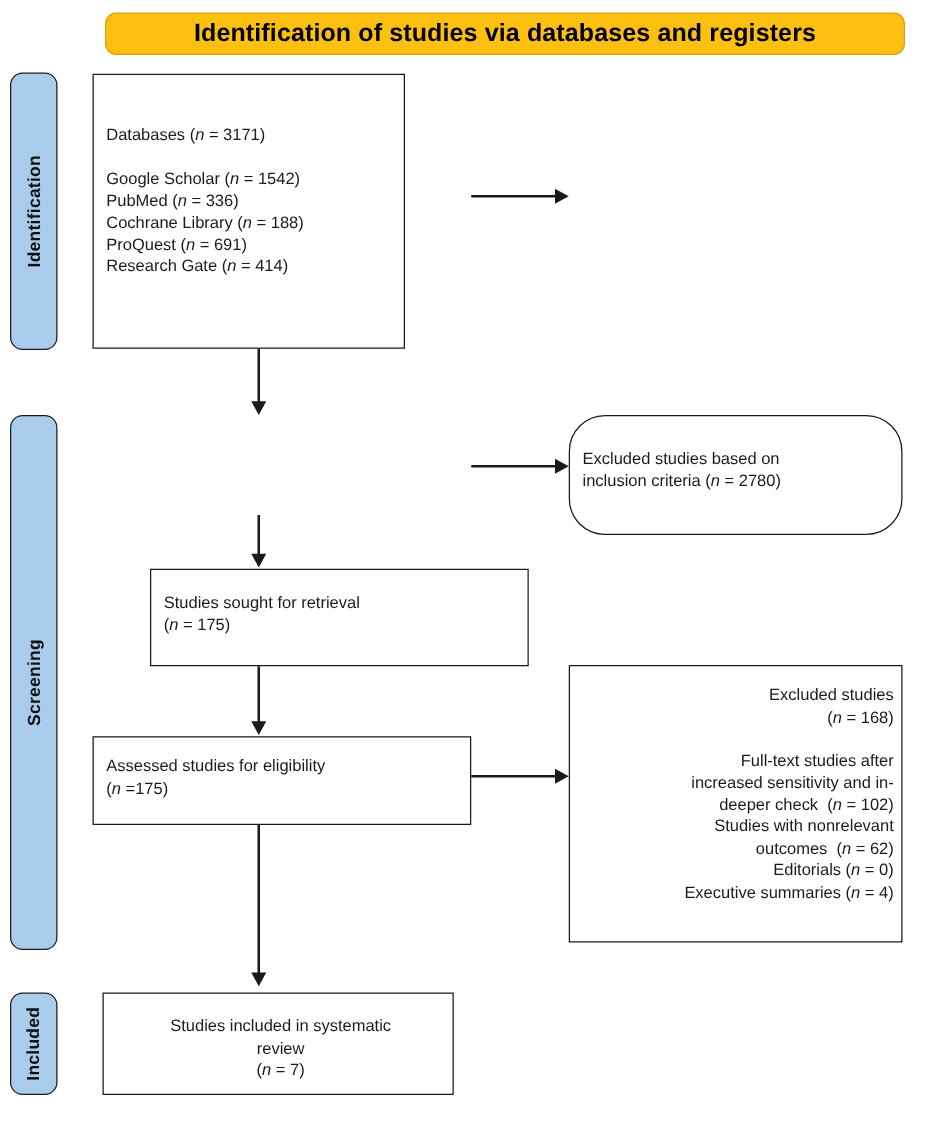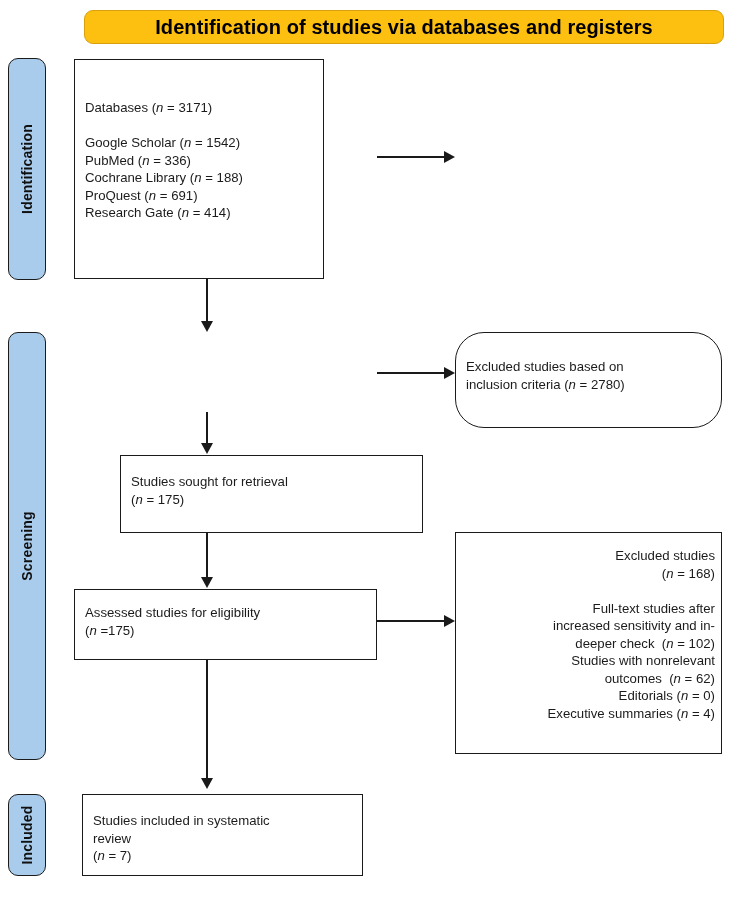--- a/index.html
+++ b/index.html
@@ -176,19 +176,19 @@
 Editorials (<span class="italic-n">n</span> = 0)
 Executive summaries (<span class="italic-n">n</span> = 4)</div>
   </div>
 
   <div class="hline" style="left:377px; top:620px; width:68px;"></div>
   <div class="arrow-right" style="left:444px; top:614.5px;"></div>
 
   <div class="vline" style="left:206px; top:660px; height:119px;"></div>
   <div class="arrow-down" style="left:200.5px; top:778px;"></div>
 
-  <div class="fbox" style="left:82px; top:794px; width:281px; height:82px;">
+  <div class="fbox" style="left:82px; top:794px; width:281px; height:82px;text-align:center;">
     <div class="fbox-text" style="top:17px;">Studies included in systematic
 review
 (<span class="italic-n">n</span> = 7)</div>
   </div>
 
 </div>
 
 </body></html>

